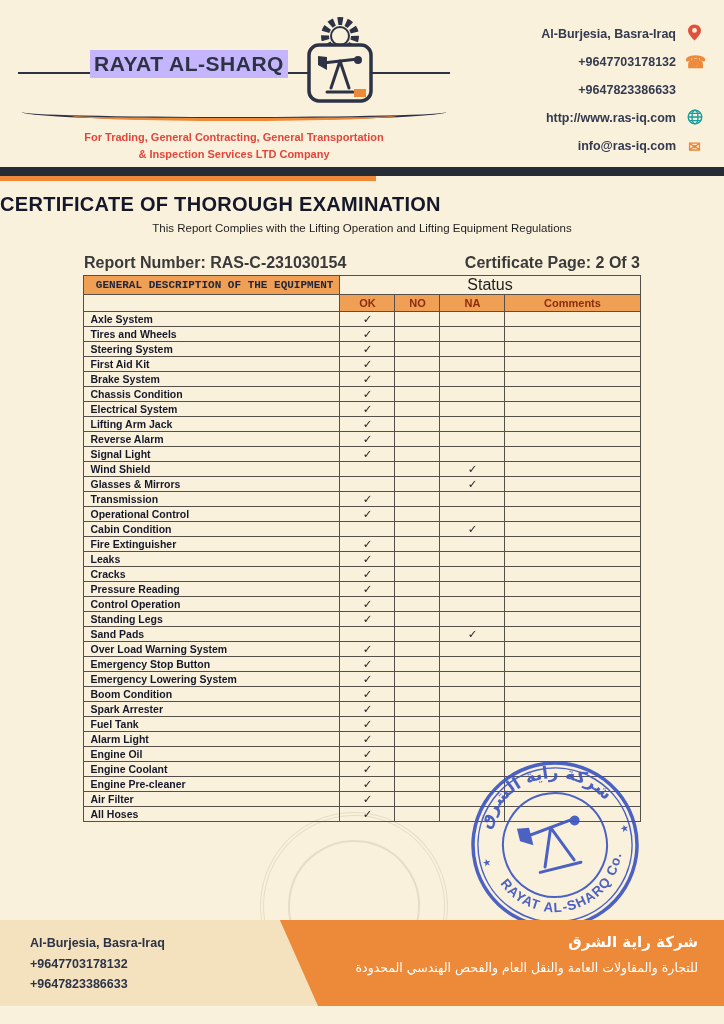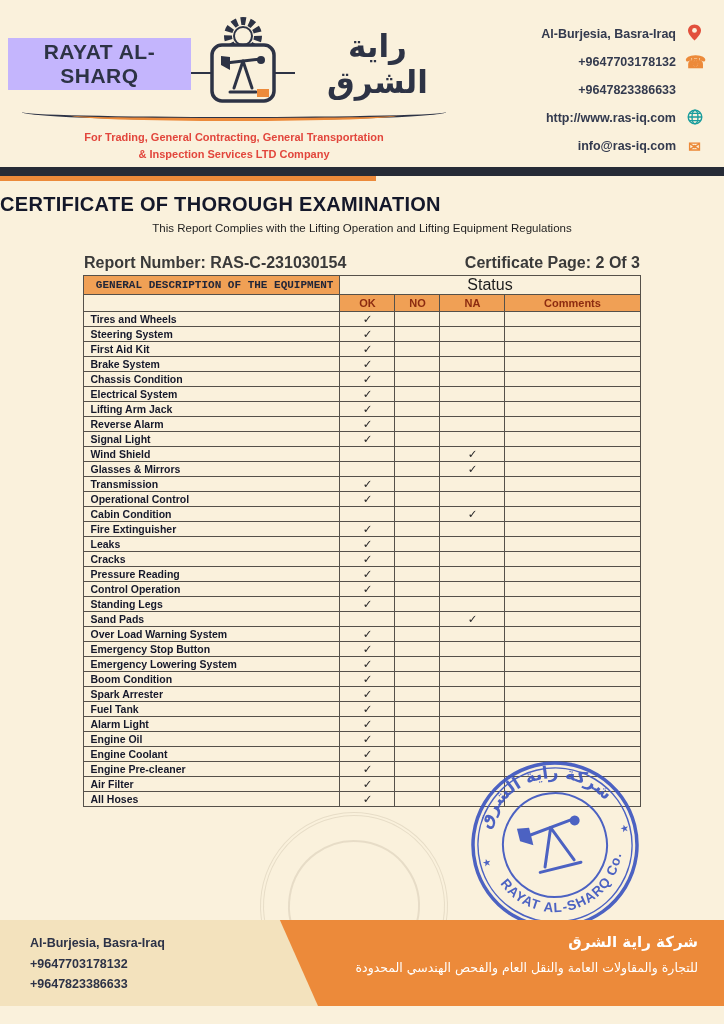--- a/index.html
+++ b/index.html
@@ -84,21 +84,20 @@
             <g stroke="#2d3345" stroke-width="3" fill="none" stroke-linecap="round">
               <path d="M21 48 L56 44"></path>
               <path d="M38 46 L29 73 M38 46 L47 73"></path>
               <path d="M25 77 L51 77"></path>
             </g>
             <path d="M16 41 L25 42 L25 55 L16 50 Z" fill="#2d3345"></path>
             <circle cx="56" cy="45" r="4" fill="#2d3345"></circle>
             <rect x="52" y="74" width="12" height="8" fill="#ec8a3a"></rect>
           </svg>
         </span>
-        <span class="company-ar">راية الشرق</span>
       </div>
       <div class="swoosh1"></div>
       <div class="swoosh2"></div>
       <div class="tagline">
         <div>For Trading, General Contracting, General Transportation</div>
         <div>&amp; Inspection Services LTD Company</div>
       </div>
     </div>
 
     <div class="contact">
@@ -164,20 +163,27 @@
       </tr>
       <tr>
         <th></th>
         <th class="th-col">OK</th>
         <th class="th-col">NO</th>
         <th class="th-col">NA</th>
         <th class="th-col">Comments</th>
       </tr>
     </thead>
     <tbody>
+    <tr>
+      <td class="cell-item">Axle System</td>
+      <td class="cell-ok">✓</td>
+      <td class="cell-no"></td>
+      <td class="cell-na"></td>
+      <td class="cell-comments"></td>
+    </tr>
 
     <tr>
       <td class="cell-item">Tires and Wheels</td>
       <td class="cell-ok">✓</td>
       <td class="cell-no"></td>
       <td class="cell-na"></td>
       <td class="cell-comments"></td>
     </tr>
 
     <tr>

